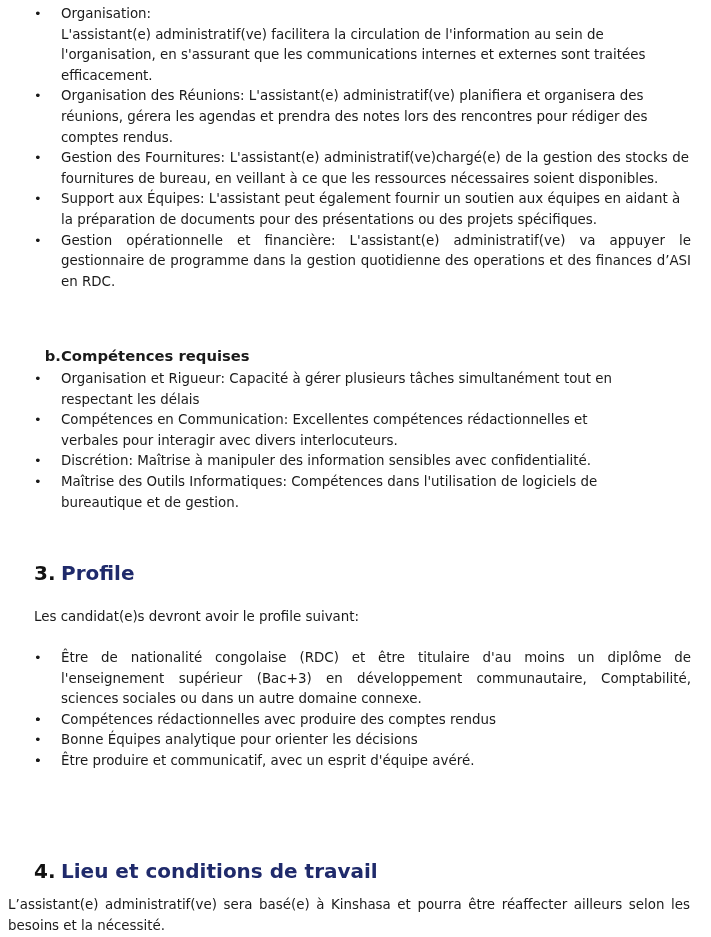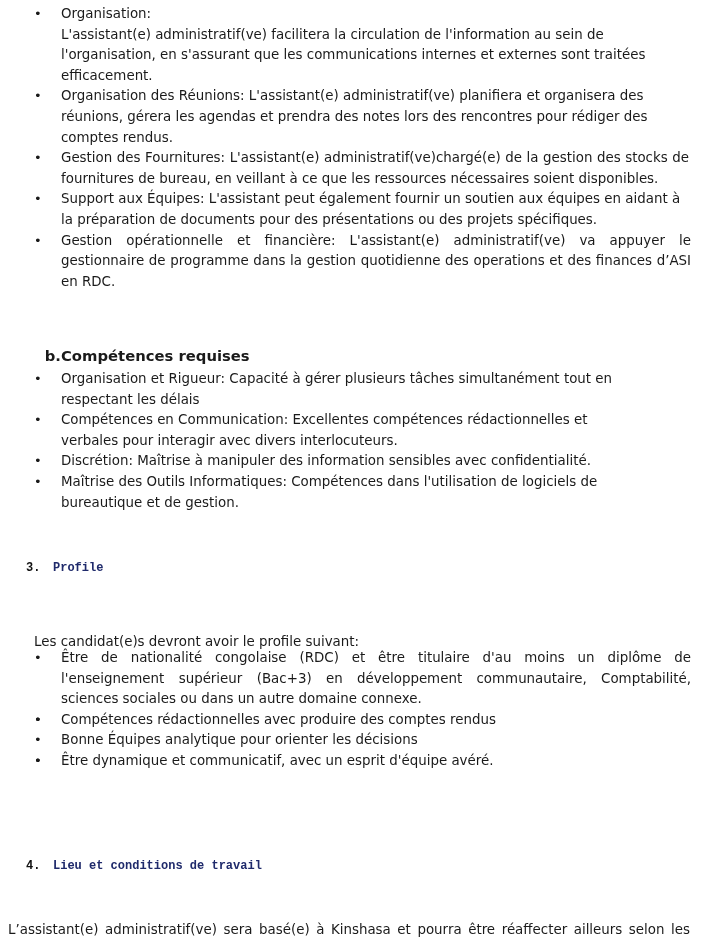--- a/index.html
+++ b/index.html
@@ -5,23 +5,23 @@
   html, body { margin:0; padding:0; background:#ffffff; }
   body { width:711px; height:937px; overflow:hidden; position:relative;
          font-family:"DejaVu Sans", sans-serif; color:#1a1a1a; font-size:13.4px; }
   .page { position:absolute; left:0; top:0; width:711px; }
   ul.blist { list-style:none; margin:0; padding:0; }
   ul.blist li { position:relative; padding-left:61px; padding-right:20px; line-height:20.6px; }
   ul.blist li .bullet { position:absolute; left:34px; top:0; font-size:13px; }
   ul.blist li.just { text-align:justify; }
   .sub-h { font-weight:bold; font-size:14.8px; position:absolute; left:34px;text-align:right; }
   .sub-h .num { display:inline-block; width:27px; }
-  .sec-h { font-weight:bold; font-size:12px; position:absolute; left:26px; color:#1f2a6b;font-family:Liberation Mono, monospace; }
+  .sec-h { font-weight:bold; font-size:20px; position:absolute; left:34px; color:#1f2a6b; }
   .sec-h .num { display:inline-block; width:27px; color:#111; }
-  .para { position:absolute; line-height:21px;margin-top:25px; }
+  .para { position:absolute; line-height:21px; }
 </style>
 </head>
 <body>
 
 <div class="page">
 
   <ul class="blist" style="position:absolute; top:4px; left:0; width:711px;">
     <li style="padding-right:40px;">
       <span class="bullet">•</span>
       <div>Organisation:</div>
@@ -86,21 +86,21 @@
     </li>
     <li>
       <span class="bullet">•</span>
       <span>Bonne Équipes analytique pour orienter les décisions</span>
     </li>
     <li style="padding-right:10px; white-space:nowrap; letter-spacing:-0.25px;">
       <span class="bullet">•</span>
     </li>
     <li>
       <span class="bullet">•</span>
-      <span>Être dynamique et communicatif, avec un esprit d'équipe avéré.</span>
+      <span>Être produire et communicatif, avec un esprit d'équipe avéré.</span>
     </li>
   </ul>
 
   <div class="sec-h" style="top:859px;">
     <span class="num">4.</span><span>Lieu et conditions de travail</span>
   </div>
   <div class="para" style="top:894px; left:8px; width:682px; text-align:justify;">L’assistant(e) administratif(ve) sera basé(e) à Kinshasa et pourra être réaffecter ailleurs selon les besoins et la nécessité.</div>
 
 </div>
 

